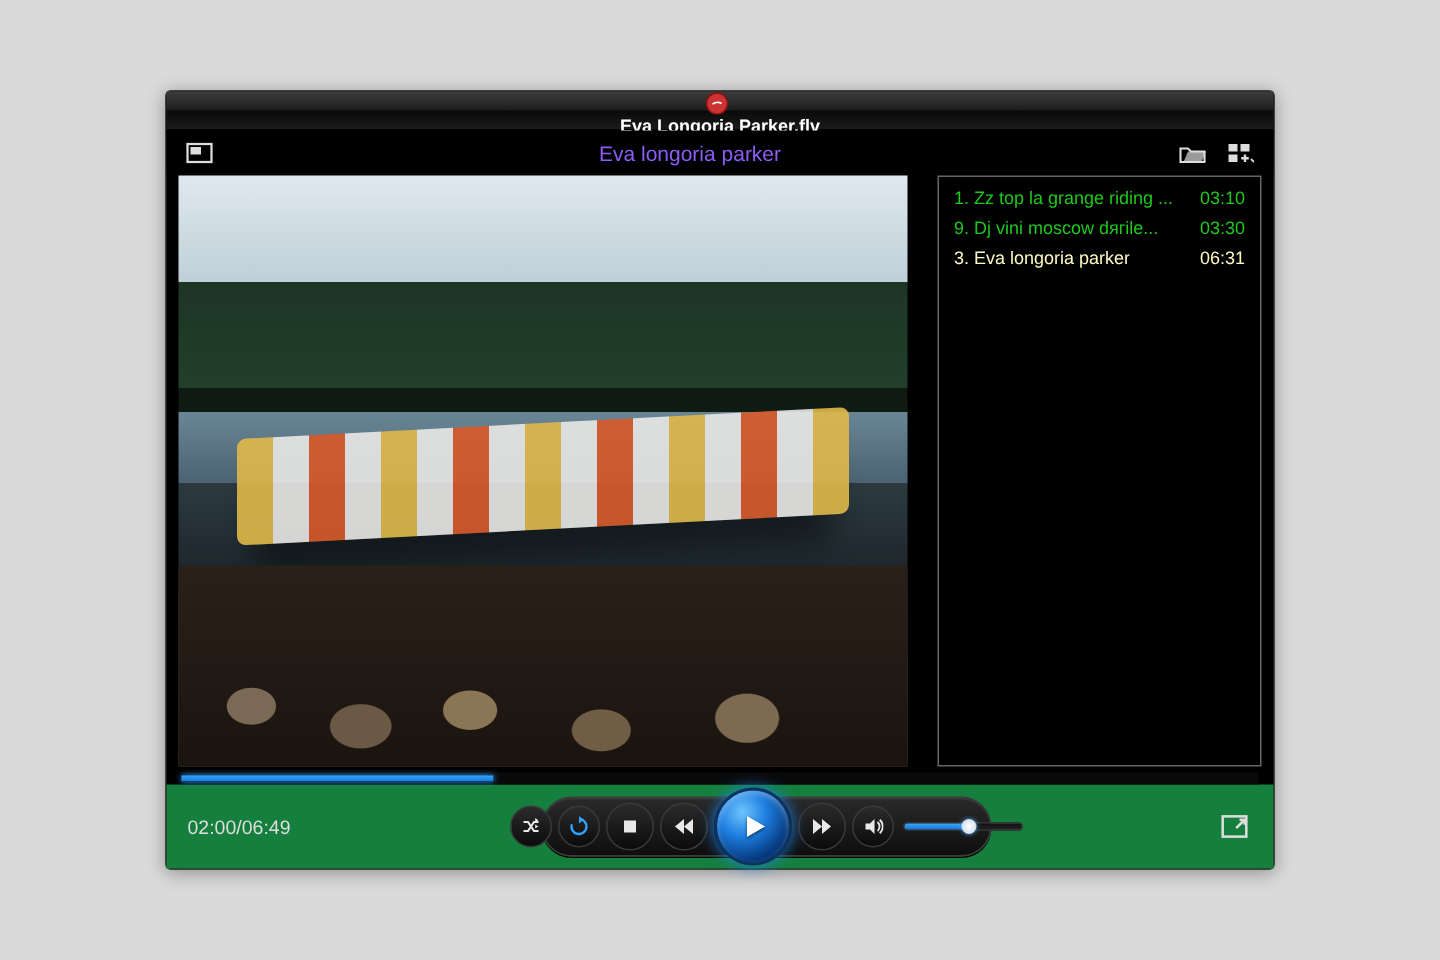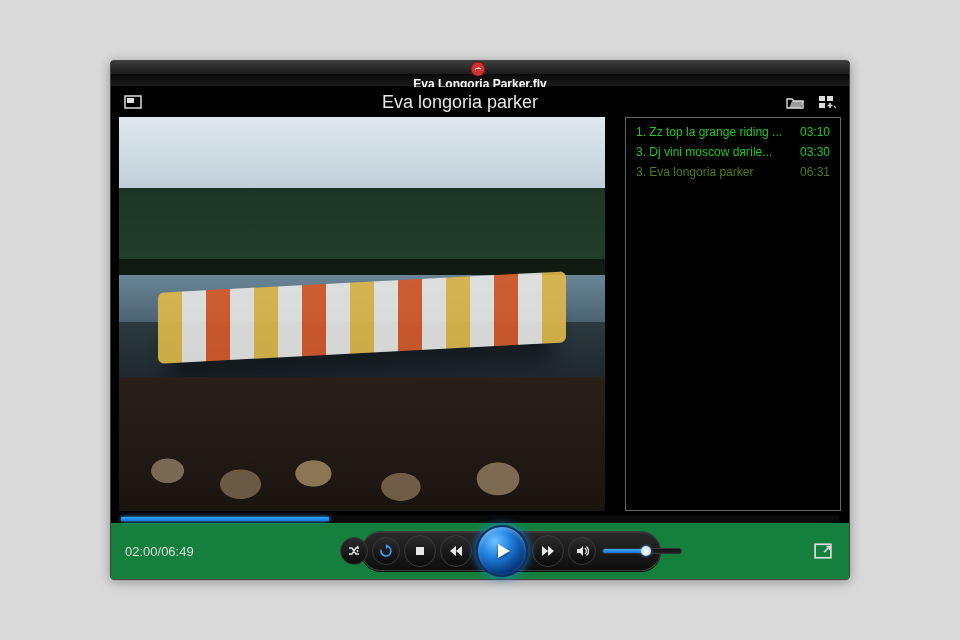--- a/index.html
+++ b/index.html
@@ -42,21 +42,21 @@
     display:flex;align-items:center;justify-content:center;
     color:#ddd; cursor:pointer;
   }
   .win-btn svg { width:10px; height:10px; display:block; }
 
   
   .subbar {
     height: 30px;
     background:#000;
     display:flex; align-items:center; padding:0 10px;
-    color:#e5e5e5; font-size:18px;
+    color:#8b5cf6; font-size:14px;
   }
   .subbar .now-title { flex:1; text-align:center; }
   .iconbtn {
     width:24px; height:20px; margin-left:8px;
     display:flex;align-items:center;justify-content:center;
     cursor:pointer; color:#ddd;
   }
   .iconbtn svg{ width:18px;height:16px;display:block; }
   .aspect-btn { margin-left:0; }
 
@@ -103,21 +103,21 @@
 
   .playlist {
     width: 216px;
     border:1px solid #666;
     background:#000;
     padding:4px 2px;
     overflow:hidden;
   }
   .pl-row {
     display:flex; align-items:center; justify-content:space-between;
-    padding:3px 8px; font-size:12px; color:#4d7c0f;
+    padding:3px 8px; font-size:12px; color:#fef9c3;
   }
   .pl-row.green { color:#1ec91e; }
   .pl-title { white-space:nowrap; overflow:hidden; text-overflow:ellipsis; max-width:150px; }
   .pl-dur { margin-left:8px; }
 
   
   .seekbar {
     height:8px; margin:4px 10px 0 10px; position:relative; cursor:pointer;
     background:#0a0a0a;
   }
@@ -239,21 +239,21 @@
   <div class="main">
     <div class="video">
       <div class="video-inner"></div>
     </div>
     <div class="playlist" id="playlist">
         <div class="pl-row green">
           <span class="pl-title">1. Zz top la grange riding ...</span>
           <span class="pl-dur">03:10</span>
         </div>
         <div class="pl-row green">
-          <span class="pl-title">3. Dj vini moscow dягile...</span>
+          <span class="pl-title">9. Dj vini moscow dягile...</span>
           <span class="pl-dur">03:30</span>
         </div>
         <div class="pl-row">
           <span class="pl-title">3. Eva longoria parker</span>
           <span class="pl-dur">06:31</span>
         </div>
       </div>
   </div>
 
   <div class="seekbar">

